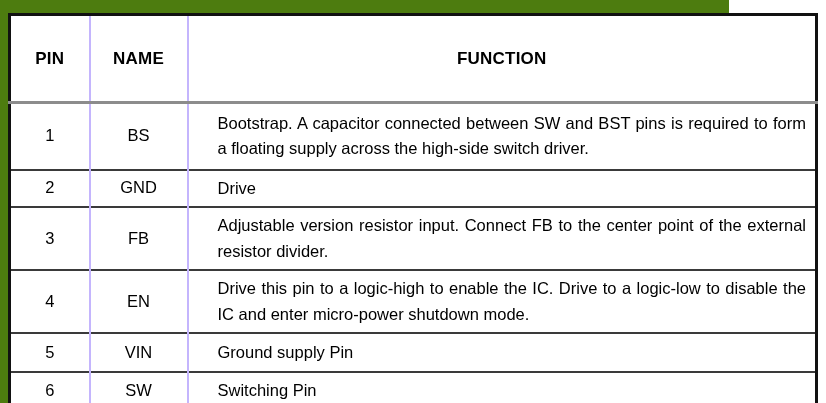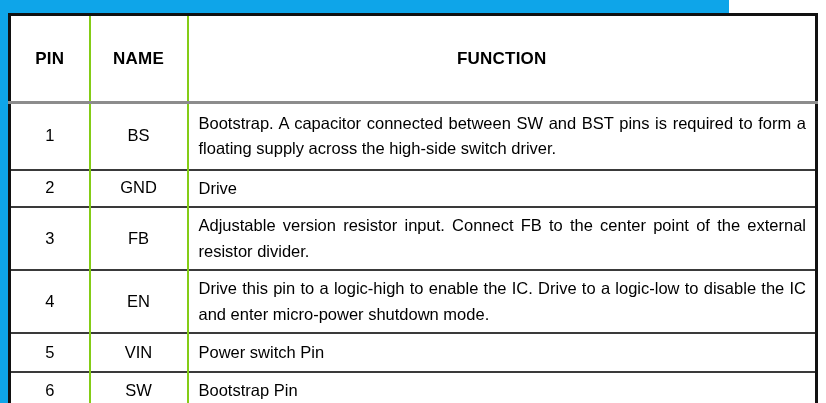--- a/index.html
+++ b/index.html
@@ -12,21 +12,21 @@
     height: 403px;
     font-family: "Liberation Sans", sans-serif;
     color: #000000;
     overflow: hidden;
   }
 
   #page {
     position: relative;
     width: 729px;
     height: 403px;
-    background: #0ea5e9;
+    background: #4d7c0f;
   }
 
   
   .pin-table {
     position: absolute;
     left: 8px;
     top: 13px;
     width: 810px;          
     height: 378px;         
     box-sizing: border-box;
@@ -43,21 +43,21 @@
     vertical-align: middle;
     background: #ffffff;
   }
 
   
   col.c-pin      { width: 80px; }
   col.c-name     { width: 98px; }
   col.c-function { width: 629px; }
 
   
-  .col-div-left  { border-left: 2px solid #84cc16; }
+  .col-div-left  { border-left: 2px solid #c4b5fd; }
 
   
   .head-row th {
     height: 88px;
     border-bottom: 3px solid #8c8c8c;
     font-weight: bold;
     font-size: 17px;
     letter-spacing: 0.2px;
     text-align: center;
     font-stretch: condensed;
@@ -82,20 +82,21 @@
   .cell-function {
     text-align: justify;
     text-justify: inter-word;
     padding: 5px 9px 5px 10px !important;
     line-height: 1.55;
     font-size: 16.5px;
   }
   
   .cell-function > .fn-text {
     display: block;
+    margin-left: 19px;
   }
 
   
   .row-h-tall  td { height: 67px; }   
   .row-h-short td { height: 33px; }   
   .row-h-tall2 td { height: 57px; }   
   .row-h-tall3 td { height: 55px; }   
   .row-h-mid   td { height: 39px; }   
   .row-h-mid2  td { height: 35px; }   
 </style>
@@ -149,27 +150,27 @@
         <td class="cell-name col-div-left">EN</td>
         <td class="cell-function col-div-left">
           <span class="fn-text">Drive this pin to a logic-high to enable the IC. Drive to a logic-low to disable the IC and enter micro-power shutdown mode.</span>
         </td>
       </tr>
 
       <tr class="body-row row-h-mid">
         <td class="cell-pin">5</td>
         <td class="cell-name col-div-left">VIN</td>
         <td class="cell-function col-div-left">
-          <span class="fn-text">Power switch Pin</span>
+          <span class="fn-text">Ground supply Pin</span>
         </td>
       </tr>
 
       <tr class="body-row row-h-mid2">
         <td class="cell-pin">6</td>
         <td class="cell-name col-div-left">SW</td>
         <td class="cell-function col-div-left">
-          <span class="fn-text">Bootstrap Pin</span>
+          <span class="fn-text">Switching Pin</span>
         </td>
       </tr>
     </tbody>
   </table>
 
 </div>
 
 </body></html>

